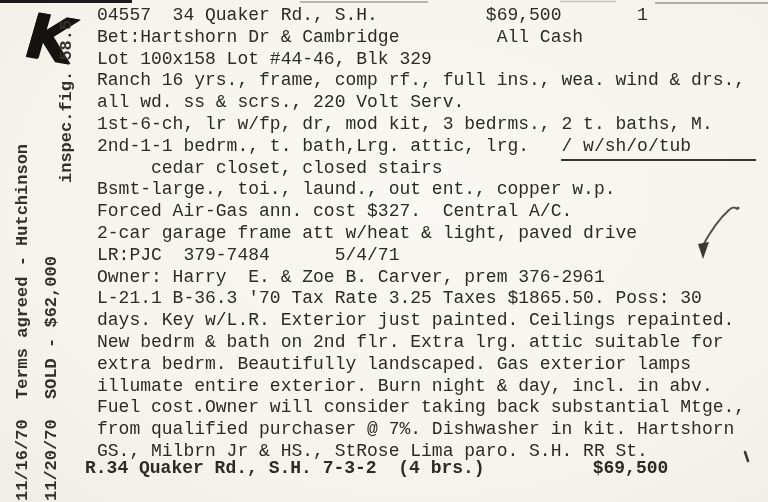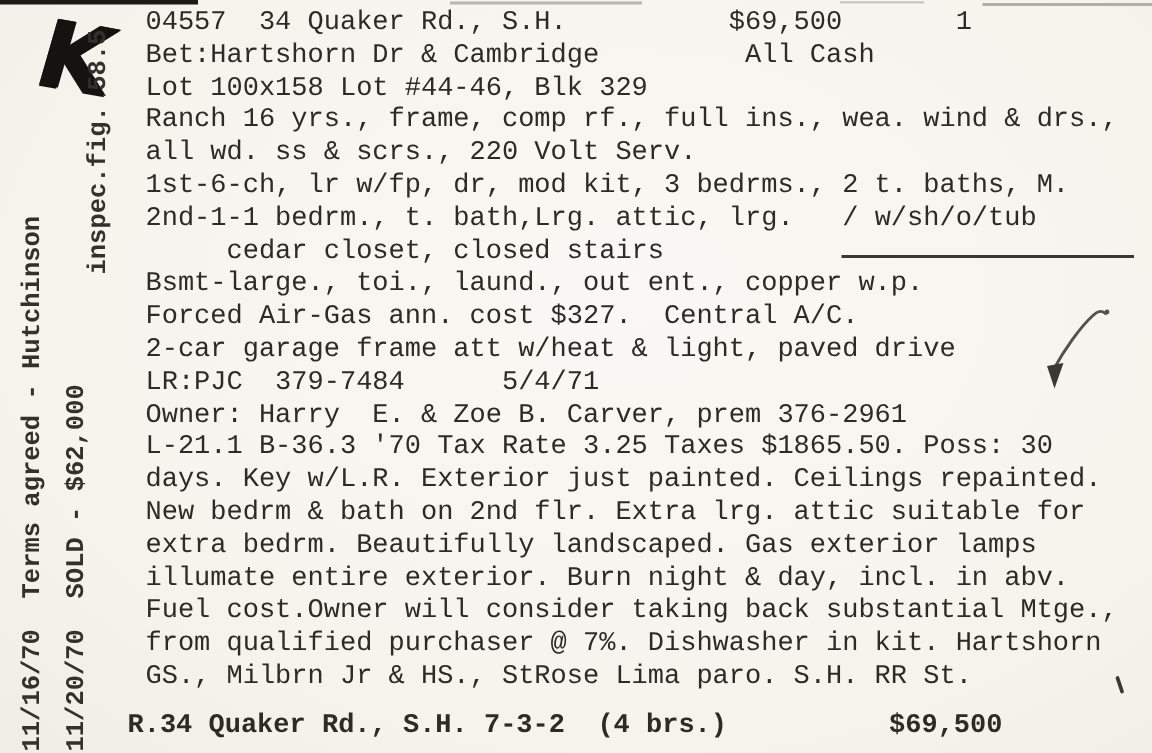--- a/index.html
+++ b/index.html
@@ -12,23 +12,23 @@
     position:relative;width:768px;height:502px;
     background:radial-gradient(ellipse at 55% 40%, #faf8f4 0%, #f6f3ed 70%, #f0ede6 100%);
     color:#2e2b27;
   }
   .body-text{
     position:absolute;left:97px;top:5px;
     font-size:18px;font-weight:normal;line-height:21.8px;
     white-space:pre;letter-spacing:0;
   }
   .line{height:21.8px;}
-  .u{border-bottom:2px solid #3a3731;padding-bottom:14px;}
+  .u{border-bottom:2px solid #3a3731;padding-bottom:3px;}
   .footer-line{
-    position:absolute;left:85px;top:474px;
+    position:absolute;left:85px;top:458px;
     font-size:18px;font-weight:bold;white-space:pre;
   }
   .vnote{
     position:absolute;transform-origin:0 0;transform:rotate(-90deg);
     white-space:pre;font-size:17px;font-weight:bold;color:#34312c;
   }
   .k-mark{
     position:absolute;left:26px;top:8px;
     font-family:"DejaVu Sans",sans-serif;font-weight:bold;font-size:62px;
     color:#141310;transform:rotate(10deg) skewX(-6deg);

